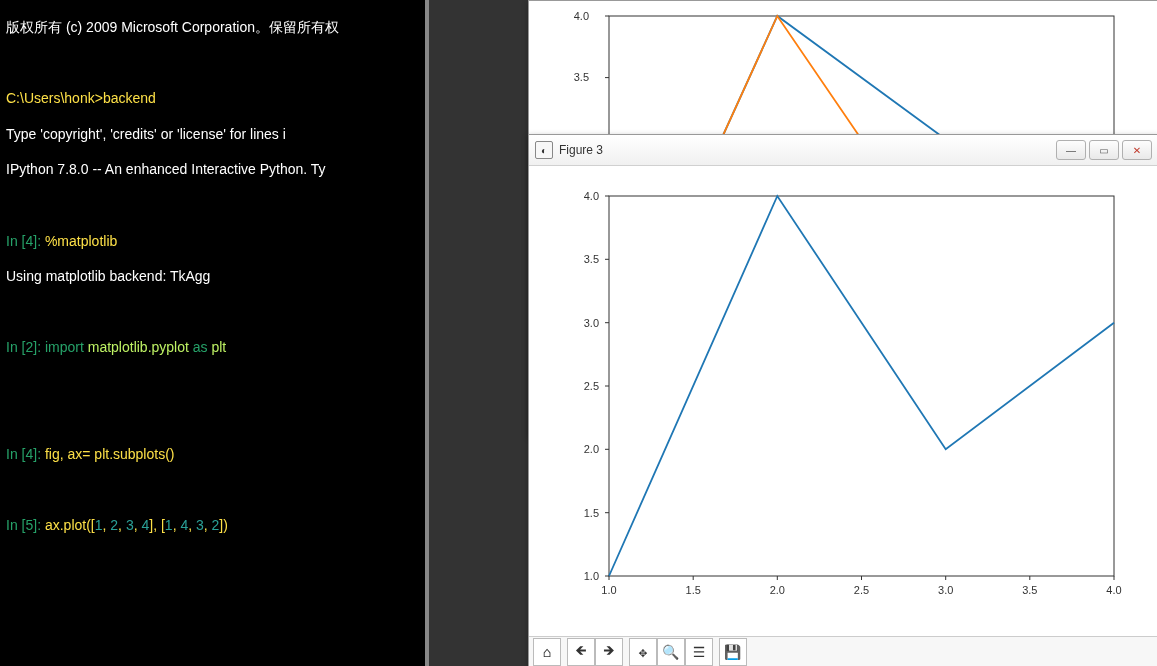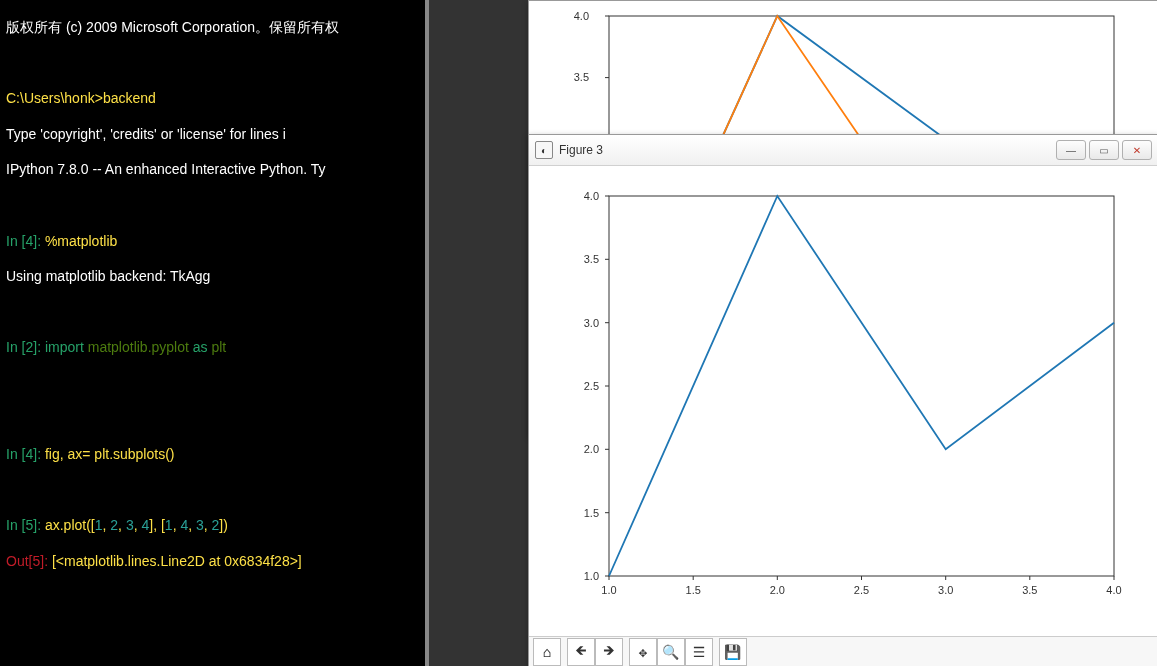--- a/index.html
+++ b/index.html
@@ -1,19 +1,19 @@
 <!DOCTYPE html>
 <html><head>
 <meta charset="utf-8">
 <style>
   body{margin:0;background:#333;font-family:Consolas,monospace;font-size:14px;position:relative;width:1157px;height:666px;overflow:hidden}
   .terminal{position:absolute;left:0;top:0;width:429px;height:666px;background:#000;color:#fff;padding:2px 6px;box-sizing:border-box;white-space:pre;overflow:hidden;font-family:Liberation Sans, sans-serif;border-right:4px solid #888}
   .terminal .line{line-height:1.4}
   .g{color:#26a269}
-  .b{color:#4d7c0f}
+  .b{color:#bef264}
   .r{color:#c01c28}
   .w{color:#fde047}
   .cy{color:#2aa198}
   .window{position:absolute;background:#fff;border:1px solid #999;box-shadow:0 2px 6px rgba(0,0,0,.3);display:flex;flex-direction:column}
   .fig1{left:528px;top:0;width:629px;height:434px}
   .fig2{left:528px;top:134px;width:629px;height:532px}
   .titlebar{height:30px;background:linear-gradient(#fff,#f0f0f0);border-bottom:1px solid #d0d0d0;display:flex;align-items:center;padding:0 6px;font-family:"Segoe UI",sans-serif;font-size:12px;color:#333;gap:6px}
   .titlebar .icon{width:16px;height:16px;border:1px solid #888;border-radius:2px;display:inline-flex;align-items:center;justify-content:center;font-size:10px;background:#f7f7f7}
   .titlebar .spacer{flex:1}
   .winbtns{display:flex;gap:0}
@@ -43,21 +43,20 @@
 <div class="line"> </div>
 <div class="line"><span class="g">In [4]:</span> <span class="w">%matplotlib</span></div>
 <div class="line">Using matplotlib backend: TkAgg</div>
 <div class="line"> </div>
 <div class="line"><span class="g">In [2]:</span> <span class="g">import</span> <span class="b">matplotlib.pyplot</span> <span class="g">as</span> <span class="b">plt</span></div>
 <div class="line"> </div>
 <div class="line"> </div>
 <div class="line"><span class="g">In [4]:</span> <span class="w">fig, ax= plt.subplots()</span></div>
 <div class="line"> </div>
 <div class="line"><span class="g">In [5]:</span> <span class="w">ax.plot([</span><span class="cy">1</span><span class="w">, </span><span class="cy">2</span><span class="w">, </span><span class="cy">3</span><span class="w">, </span><span class="cy">4</span><span class="w">], [</span><span class="cy">1</span><span class="w">, </span><span class="cy">4</span><span class="w">, </span><span class="cy">3</span><span class="w">, </span><span class="cy">2</span><span class="w">])</span></div>
-<div class="line"><span class="r">Out[5]:</span> <span class="w">[&lt;matplotlib.lines.Line2D at 0x6834f28&gt;]</span></div>
 <div class="line"> </div>
 
 
 
 
 
 
 
 
 

